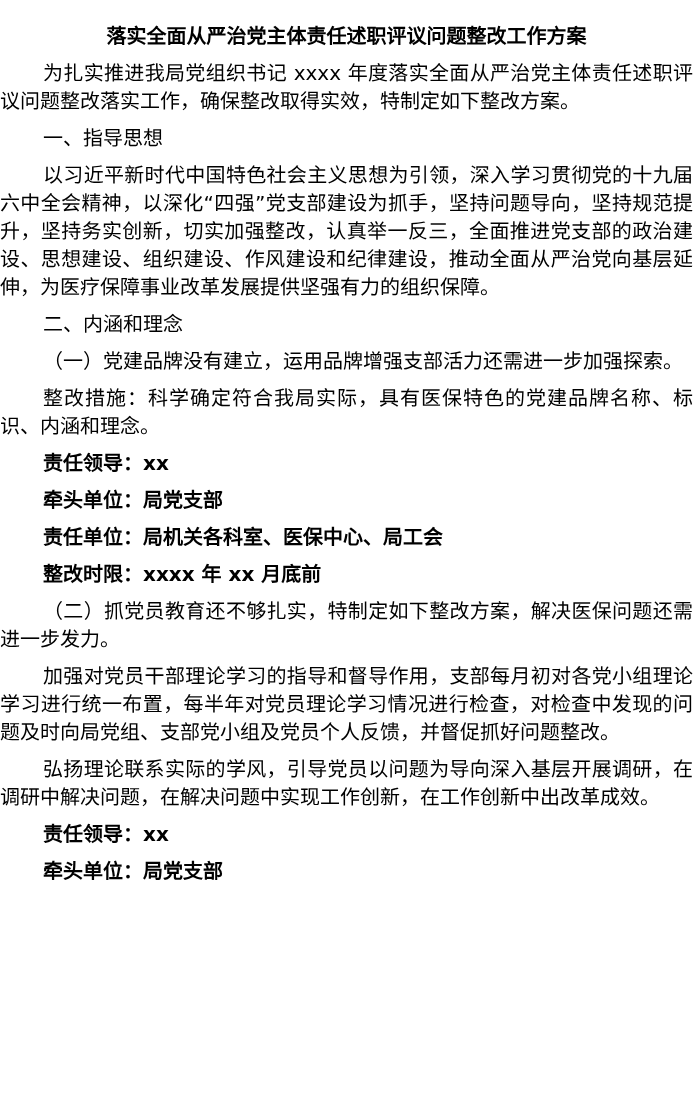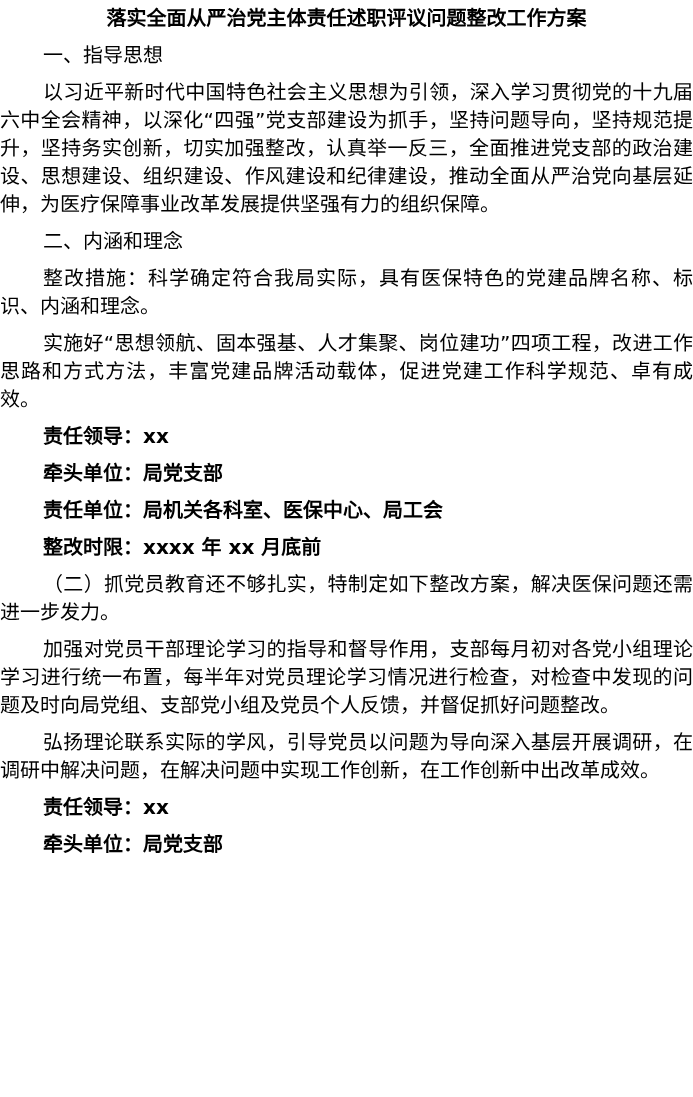--- a/index.html
+++ b/index.html
@@ -12,21 +12,21 @@
     width: 693px;
     height: 1097px;
     margin: 0;
     background: #ffffff;
     color: #000000;
     font-family: "DejaVu Sans", "Liberation Sans", sans-serif;
     font-size: 20px;
     line-height: 28px;
     overflow: hidden;
     box-sizing: border-box;
-    padding-top: 4px;
+    padding-top: 22px;
     text-align: justify;
   }
   .title {
     font-size: 20px;
     line-height: 28px;
     font-weight: bold;
     text-align: center;
     text-indent: 0;
     margin: 0 0 9px 0;
   }
@@ -43,25 +43,26 @@
   p.label-line {
     font-weight: bold;
   }
 </style>
 </head>
 <body>
 
 <div class="page">
   <h1 class="title">落实全面从严治党主体责任述职评议问题整改工作方案</h1>
 
+  <p class="body">为扎实推进我局党组织书记 xxxx 年度落实全面从严治党主体责任述职评议问题整改落实工作，确保整改取得实效，特制定如下整改方案。</p>
   <p class="heading">一、指导思想</p>
   <p class="body">以习近平新时代中国特色社会主义思想为引领，深入学习贯彻党的十九届六中全会精神，以深化“四强”党支部建设为抓手，坚持问题导向，坚持规范提升，坚持务实创新，切实加强整改，认真举一反三，全面推进党支部的政治建设、思想建设、组织建设、作风建设和纪律建设，推动全面从严治党向基层延伸，为医疗保障事业改革发展提供坚强有力的组织保障。</p>
   <p class="heading">二、内涵和理念</p>
+  <p class="body">（一）党建品牌没有建立，运用品牌增强支部活力还需进一步加强探索。</p>
   <p class="body">整改措施：科学确定符合我局实际，具有医保特色的党建品牌名称、标识、内涵和理念。</p>
-  <p class="body">实施好“思想领航、固本强基、人才集聚、岗位建功”四项工程，改进工作思路和方式方法，丰富党建品牌活动载体，促进党建工作科学规范、卓有成效。</p>
   <p class="label-line">责任领导：xx</p>
   <p class="label-line">牵头单位：局党支部</p>
   <p class="label-line">责任单位：局机关各科室、医保中心、局工会</p>
   <p class="label-line">整改时限：xxxx 年 xx 月底前</p>
   <p class="body">（二）抓党员教育还不够扎实，特制定如下整改方案，解决医保问题还需进一步发力。</p>
   <p class="body">加强对党员干部理论学习的指导和督导作用，支部每月初对各党小组理论学习进行统一布置，每半年对党员理论学习情况进行检查，对检查中发现的问题及时向局党组、支部党小组及党员个人反馈，并督促抓好问题整改。</p>
   <p class="body">弘扬理论联系实际的学风，引导党员以问题为导向深入基层开展调研，在调研中解决问题，在解决问题中实现工作创新，在工作创新中出改革成效。</p>
   <p class="label-line">责任领导：xx</p>
   <p class="label-line">牵头单位：局党支部</p>
 </div>

